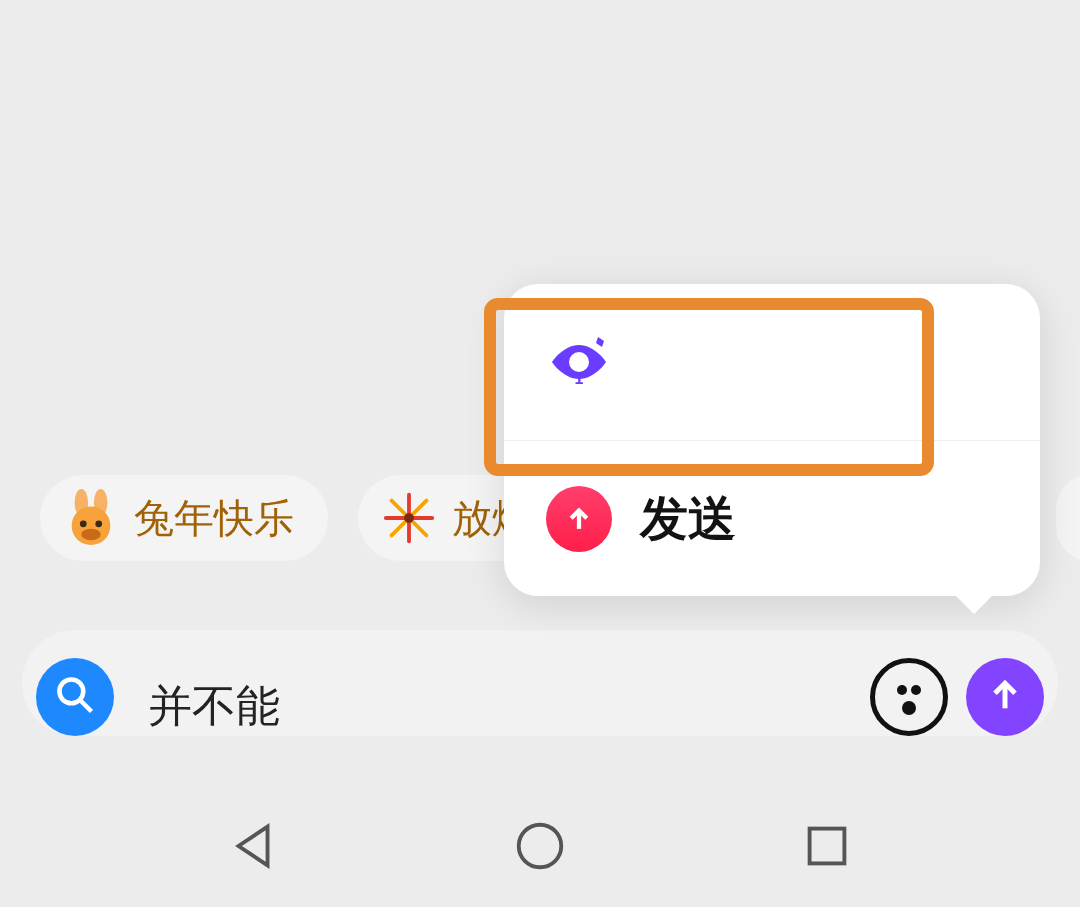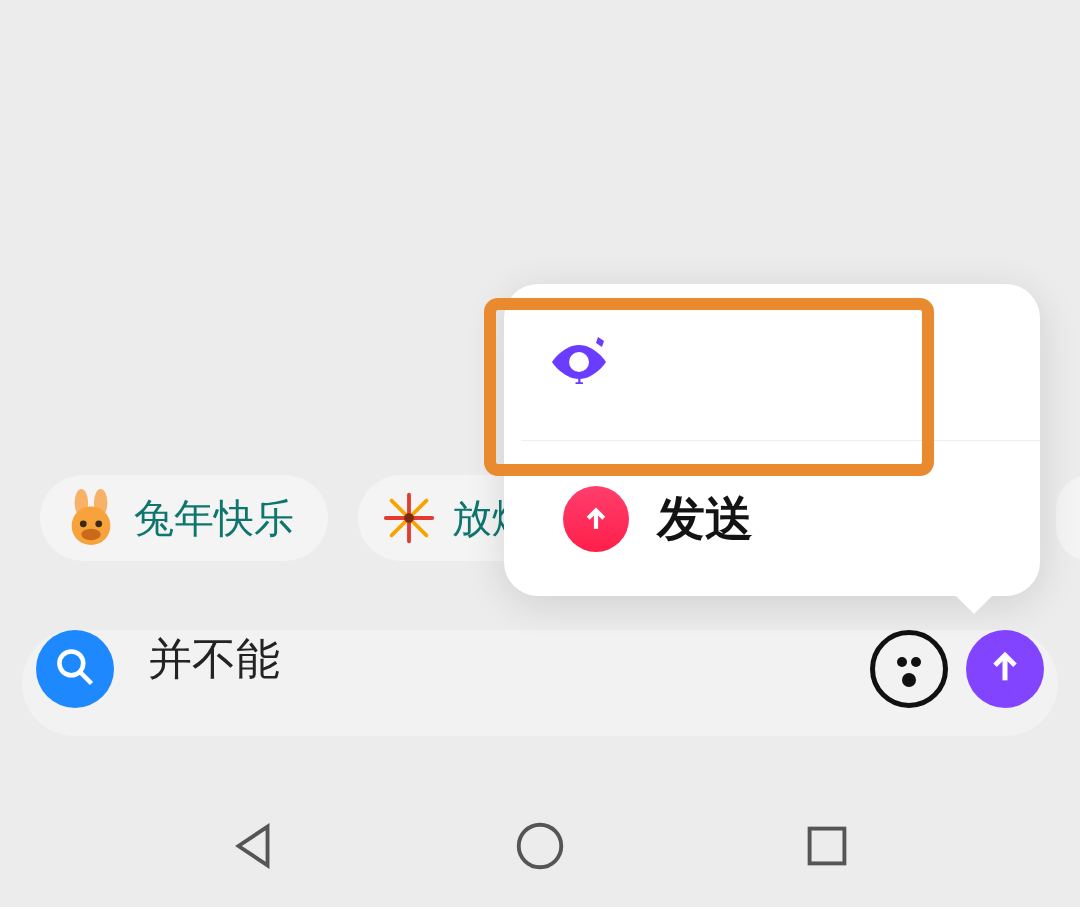--- a/index.html
+++ b/index.html
@@ -26,21 +26,21 @@
     white-space: nowrap;
   }
   .chip {
     display: inline-flex;
     align-items: center;
     background: #f4f4f4;
     border-radius: 45px;
     height: 86px;
     padding: 0 34px 0 22px;
     font-size: 40px;
-    color: #0f766e;
+    color: #a16207;
     font-weight: 500;
     flex-shrink: 0;
   }
   .chip .chip-icon {
     width: 58px;
     height: 58px;
     margin-right: 14px;
     display: flex;
     align-items: center;
     justify-content: center;
@@ -50,21 +50,21 @@
   
   .input-bar {
     position: absolute;
     top: 630px;
     left: 22px;
     width: 1036px;
     height: 106px;
     background: #f2f2f2;
     border-radius: 53px;
     display: flex;
-    align-items: flex-start;
+    align-items: flex-end;
     padding: 0 14px 0 14px;
   }
   .search-btn {
     width: 78px; height: 78px;
     border-radius: 50%;
     background: #1e88ff;
     display: flex; align-items: center; justify-content: center;
     flex-shrink: 0;
   }
   .search-btn svg { width: 44px; height: 44px; stroke: #fff; fill: none; stroke-width: 5; }
@@ -119,21 +119,21 @@
   }
   .popup-item {
     display: flex;
     align-items: center;
     height: 156px;
     padding-left: 42px;
     font-size: 48px;
     color: #131313;
     font-weight: 600;
   }
-  .popup-item + .popup-item { border-top: 1px solid #eee; margin-left: 17px; }
+  .popup-item + .popup-item { border-top: 1px solid #eee; }
   .popup-item .p-icon {
     width: 66px; height: 66px;
     margin-right: 28px;
     display: flex; align-items: center; justify-content: center;
   }
   .p-icon.circle-red {
     border-radius: 50%;
     background: linear-gradient(180deg,#ff3e6c,#ff1f4b);
   }
   .p-icon.circle-red svg { width: 34px; height: 34px; stroke:#fff; fill:none; stroke-width:6; }

